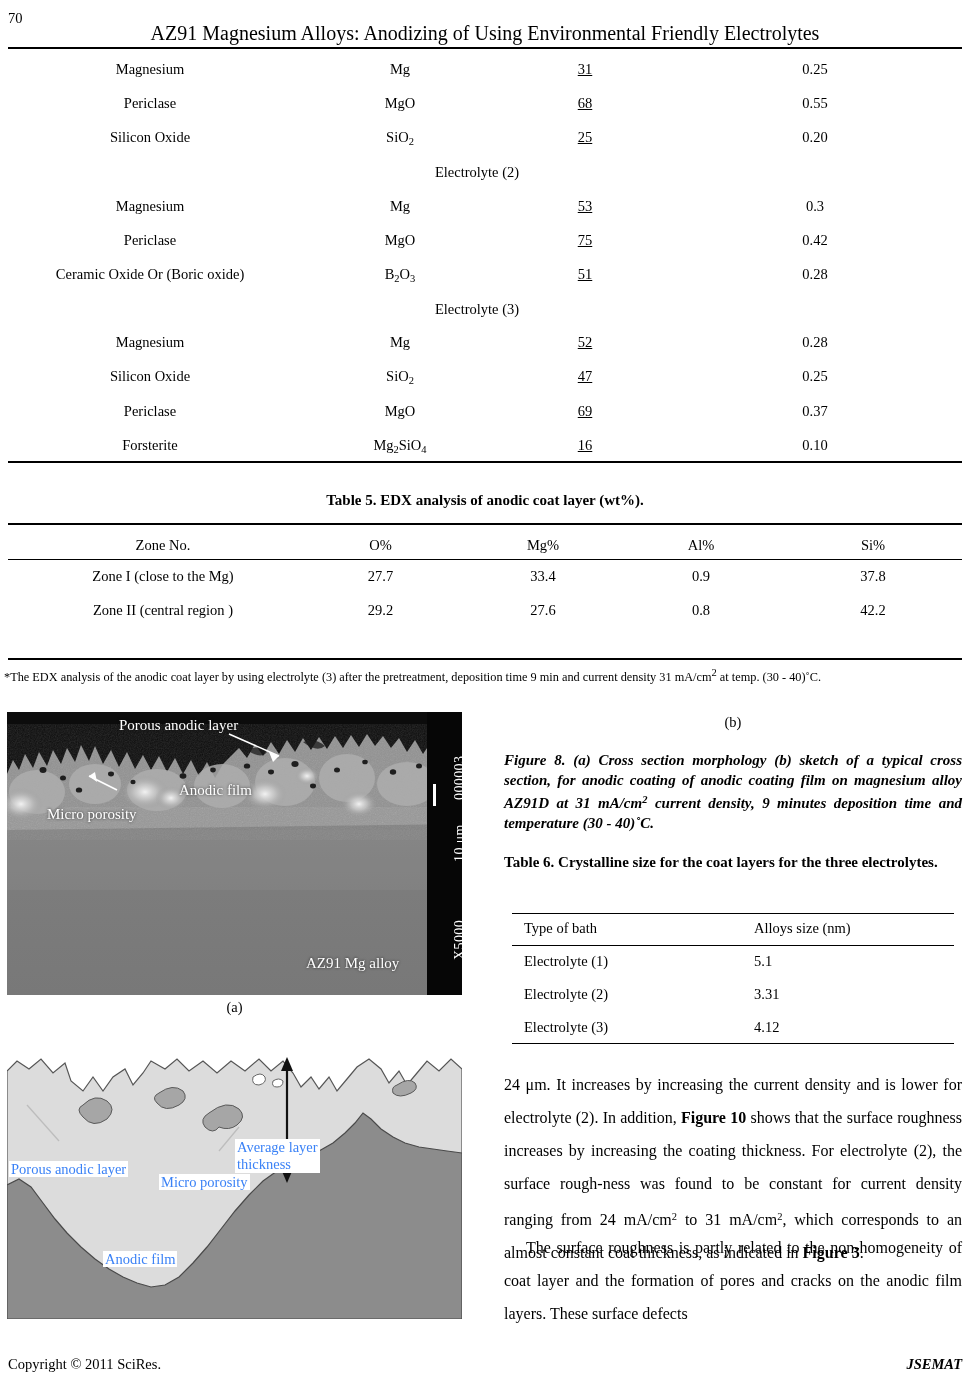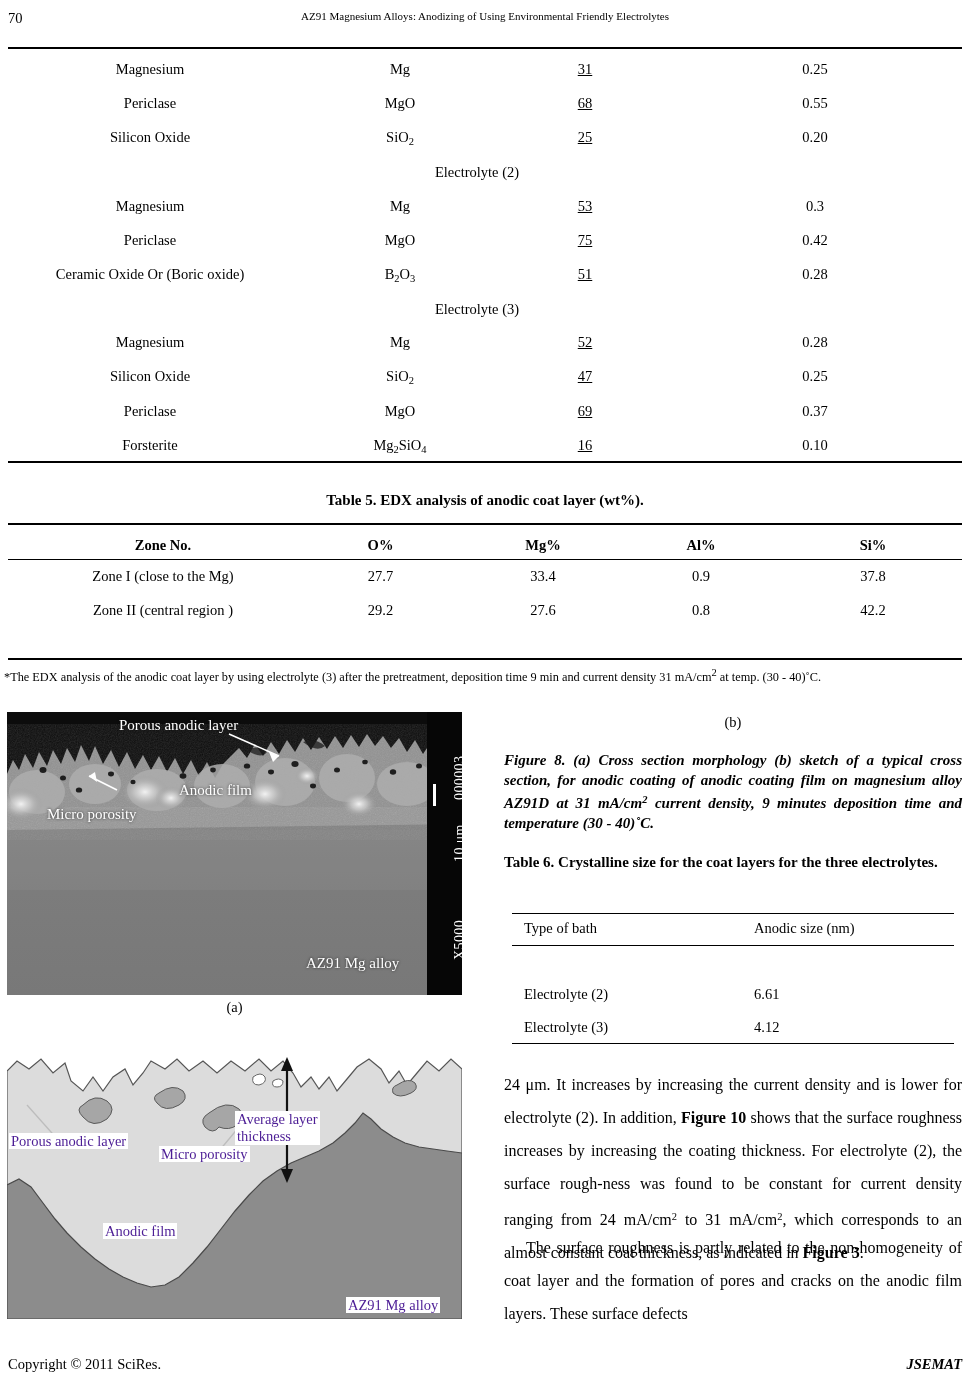--- a/index.html
+++ b/index.html
@@ -30,24 +30,24 @@
     height: 22px;
     font-size: 14.5px;
   }
   .runhead .folio {
     position: absolute;
     left: 0; top: 0;
     font-size: 14.5px;
   }
   .runhead .title {
     position: absolute;
-    left: 0; top: 0;
+    left: 0; top: 12px;
     width: 954px;
     text-align: center;
-    font-size: 11px;
+    font-size: 20px;
   }
 
   
   .hrule {
     position: absolute;
     background: #000;
     height: 1.6px;
   }
   .hrule.thin { height: 1.1px; }
   .trow {
@@ -86,21 +86,21 @@
     left: 8px;
     width: 954px;
     height: 22px;
   }
   .t5c { position: absolute; top: 0; text-align: center; font-size: 14.5px; white-space: nowrap; }
   .t5-zone { left: 10px;  width: 290px; }
   .t5-o    { left: 300px; width: 145px; }
   .t5-mg   { left: 460px; width: 150px; }
   .t5-al   { left: 618px; width: 150px; }
   .t5-si   { left: 790px; width: 150px; }
-  .t5head .t5c { font-weight: bold; }
+  .t5head .t5c { font-weight: normal; }
   .t5head .t5-zone { text-align: center; }
 
   
   .footnote {
     position: absolute;
     left: 4px; top: 665px;
     width: 962px;
     font-size: 12.3px;
     line-height: 15.5px;
     text-align: left;
@@ -158,25 +158,26 @@
     position: absolute;
     left: 7px; top: 1047px;
     width: 455px;
     height: 272px;
     overflow: hidden;
     background: #ffffff;
   }
   .sk-label {
     position: absolute;
     background: #ffffff;
-    color: #4c1d95;
+    color: #3b82f6;
     font-size: 14.5px;
     padding: 0 2px;
     white-space: nowrap;
     line-height: 16px;
+    margin-top: 28px;
   }
 
   
   .rc { position: absolute; left: 504px; width: 458px; }
   .rc-b {
     text-align: center;
     font-size: 14.5px;
   }
   .fig-caption {
     font-weight: bold;
@@ -497,28 +498,32 @@
   <div class="rc rc-b" style="top:714px;">(b)</div>
 
   <div class="rc fig-caption" style="top:751px;font-style:italic;"><span>Figure 8. (a) Cross section morphology (b) sketch of a typical cross section, for anodic coating of anodic coating film on magnesium alloy AZ91D at 31 mA/cm</span><sup>2</sup><span> current density, 9 minutes deposition time and temperature (30 - 40)˚C.</span></div>
 
   <div class="rc tbl6-cap" style="top:853px;">Table 6. Crystalline size for the coat layers for the three electrolytes.</div>
 
   <div class="hrule thin" style="left:512px; top:913px; width:442px;"></div>
 
   <div class="t6row" style="top:920px;">
     <span class="t6c t6-a">Type of bath</span>
-    <span class="t6c t6-b">Anodic size (nm)</span>
+    <span class="t6c t6-b">Alloys size (nm)</span>
   </div>
 
   <div class="hrule thin" style="left:512px; top:945px; width:442px;"></div>
 
+  <div class="t6row" style="top:953px;">
+    <span class="t6c t6-a">Electrolyte (1)</span>
+    <span class="t6c t6-b">5.1</span>
+  </div>
   <div class="t6row" style="top:986px;">
     <span class="t6c t6-a">Electrolyte (2)</span>
-    <span class="t6c t6-b">6.61</span>
+    <span class="t6c t6-b">3.31</span>
   </div>
   <div class="t6row" style="top:1019px;">
     <span class="t6c t6-a">Electrolyte (3)</span>
     <span class="t6c t6-b">4.12</span>
   </div>
 
   <div class="hrule thin" style="left:512px; top:1043px; width:442px;"></div>
 
   <div class="rc bodytext" style="top:1068px;"><span>24 μm. It increases by increasing the current density and is lower for electrolyte (2). In addition, </span><b>Figure 10</b><span> shows that the surface roughness increases by increasing the coating thickness. For electrolyte (2), the surface rough-ness was found to be constant for current density ranging from 24 mA/cm</span><sup>2</sup><span> to 31 mA/cm</span><sup>2</sup><span>, which corresponds to an almost constant coat thickness, as indicated in </span><b>Figure 3</b><span>.</span></div>
 

